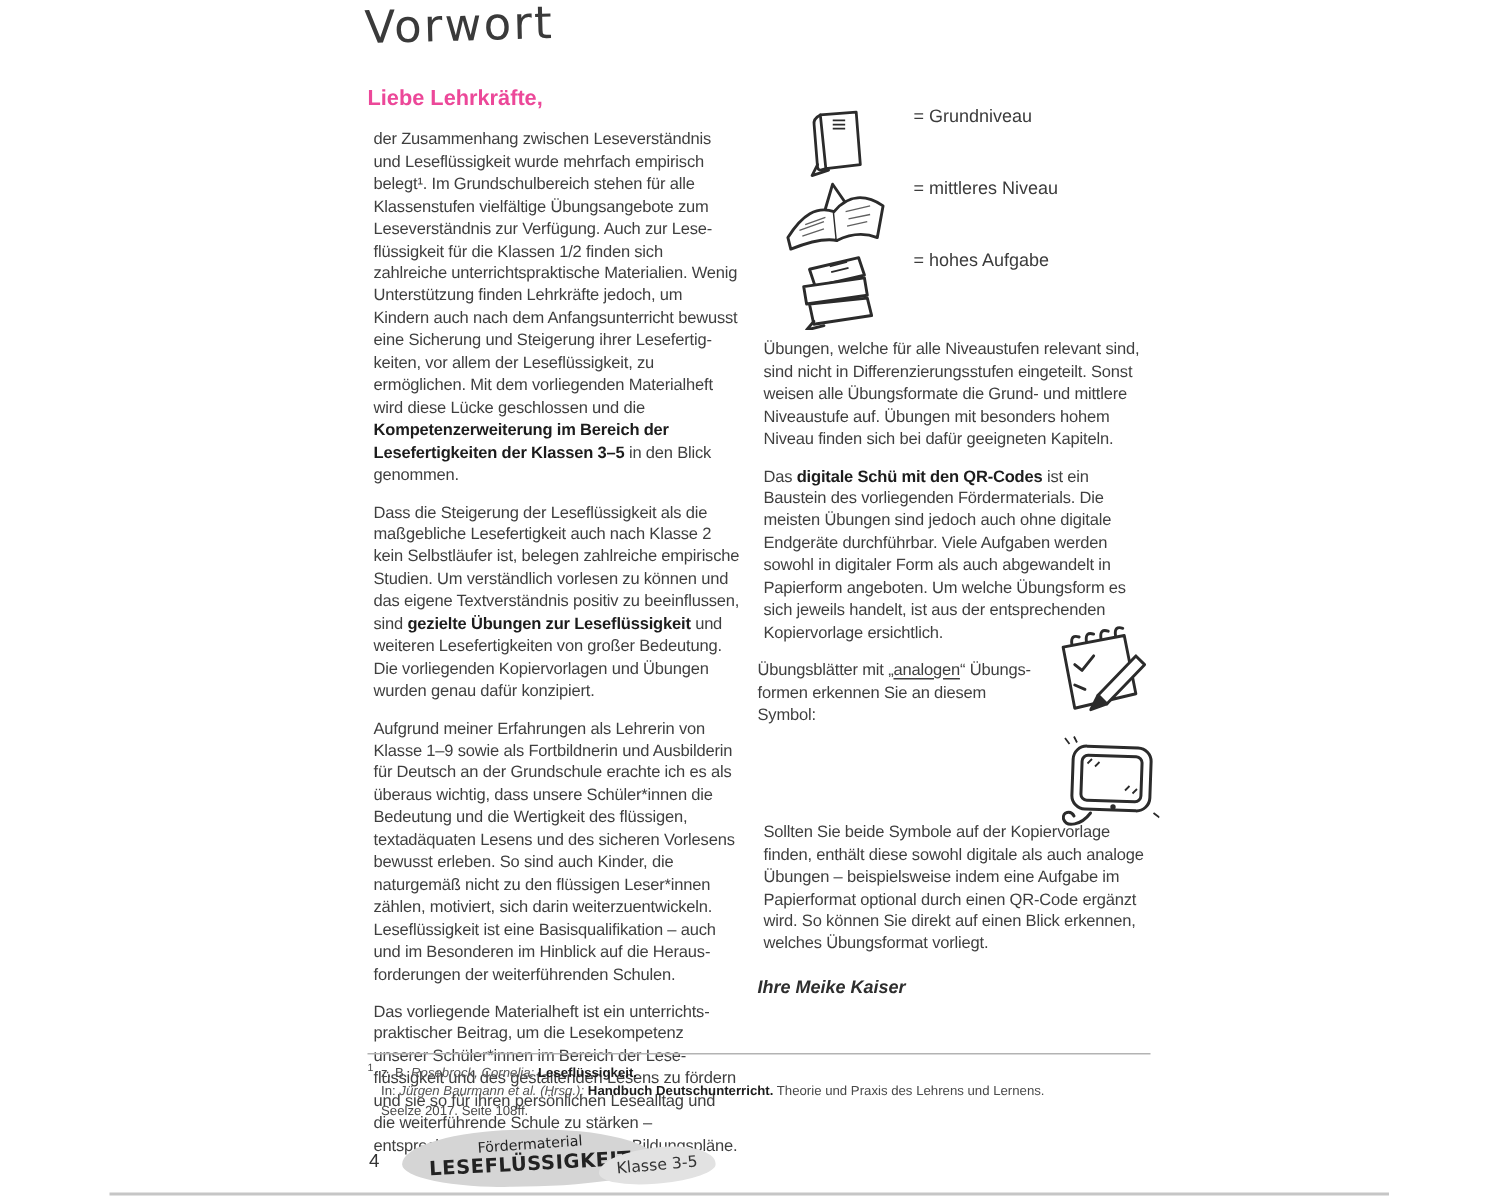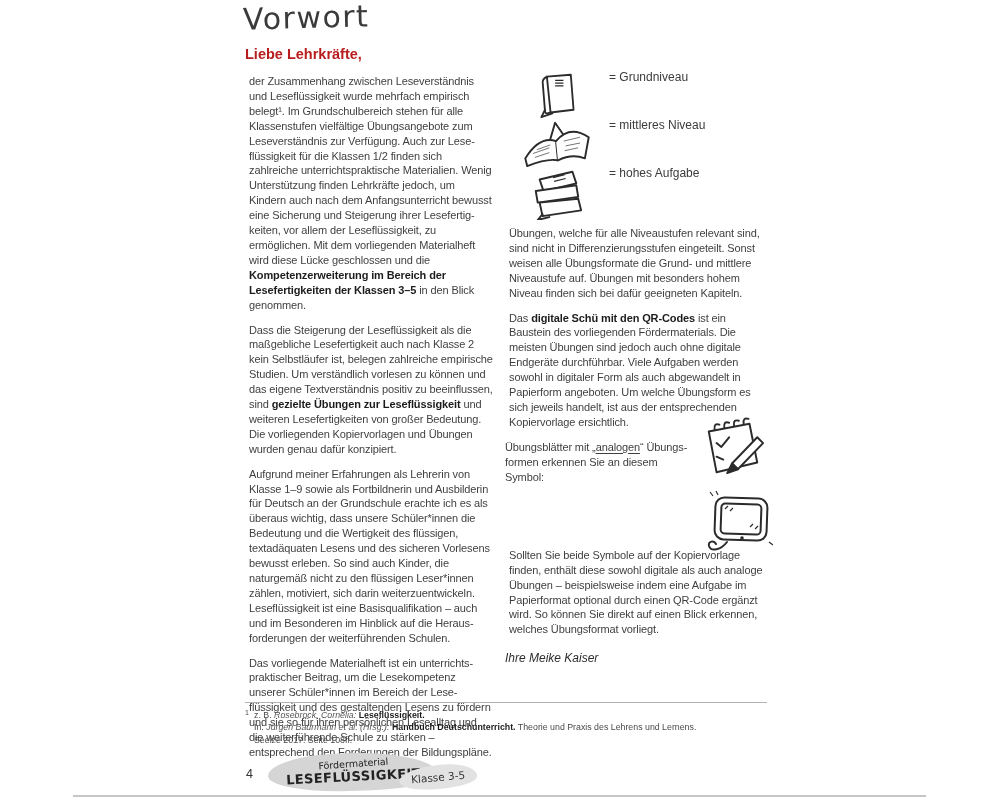--- a/index.html
+++ b/index.html
@@ -2,34 +2,34 @@
 <html lang="de"><head>
 <meta charset="utf-8">
 <style>
   html,body{margin:0;padding:0;background:#fff;}
   .page{position:relative;width:1000px;height:800px;background:#ffffff;overflow:hidden;
         font-family:"Liberation Sans",sans-serif;color:#3f3f3f;}
   .title{position:absolute;left:243px;top:0px;font-size:30px;letter-spacing:1.5px;
          color:#3a3a3a;transform:rotate(-1.5deg);font-family:"DejaVu Sans",sans-serif;}
   .col-left{position:absolute;left:245px;top:46px;width:248px;}
   .col-right{position:absolute;left:505px;top:68px;width:262px;}
-  .greeting{font-size:14.5px;font-weight:bold;color:#b91c1c;margin:0 0 12px 0;}
+  .greeting{font-size:14.5px;font-weight:bold;color:#ec4899;margin:12px 0 12px 0;}
   p.body{font-size:11px;line-height:14.9px;letter-spacing:-0.12px;margin:0 0 10px 4px;text-align:left;}
   p.body b, .fn b{color:#1c1c1c;}
   u{text-underline-offset:2px;}
   .levels{margin:2px 0 12px 0;}
   .level-row{display:flex;align-items:flex-start;height:48px;}
   .level-icon{width:104px;display:flex;justify-content:center;align-items:center;flex:none;}
   .level-label{font-size:12px;color:#3b3b3b;}
   .note-block{position:relative;margin:0 0 8px 0;min-height:46px;}
   .note-text{width:186px;font-size:11px;line-height:14.9px;letter-spacing:-0.12px;margin:0;}
   .note-icon{position:absolute;right:-2px;}
   .note-icon.analog{top:-26px;}
   .note-icon.digital{top:-4px;right:-6px;}
-  .signature{font-size:12px;font-weight:normal;font-style:italic;color:#2e2e2e;margin-top:14px;}
+  .signature{font-size:12px;font-weight:bold;font-style:italic;color:#2e2e2e;margin-top:14px;}
   .footnote-rule{position:absolute;left:245px;top:702px;width:522px;height:1px;background:#b3b3b3;}
   .footnote{position:absolute;left:245px;top:709px;width:540px;font-size:8.8px;line-height:12.4px;
             color:#4a4a4a;padding-left:9px;}
   .fn-marker{position:absolute;left:0;top:-2px;font-size:7px;}
   .fn i{color:#555;}
   .page-num{position:absolute;left:246px;top:767px;font-size:12.5px;color:#333;}
   .badge{position:absolute;left:268px;top:753px;}
   .badge-main{display:inline-block;background:#d5d5d5;border-radius:48% 52% 55% 45% / 60% 65% 38% 45%;
               padding:5px 18px 7px 18px;text-align:center;transform:rotate(-1deg);color:#222;}
   .badge-line1{font-size:9.5px;transform:rotate(-3deg);font-family:"DejaVu Sans",sans-serif;}

